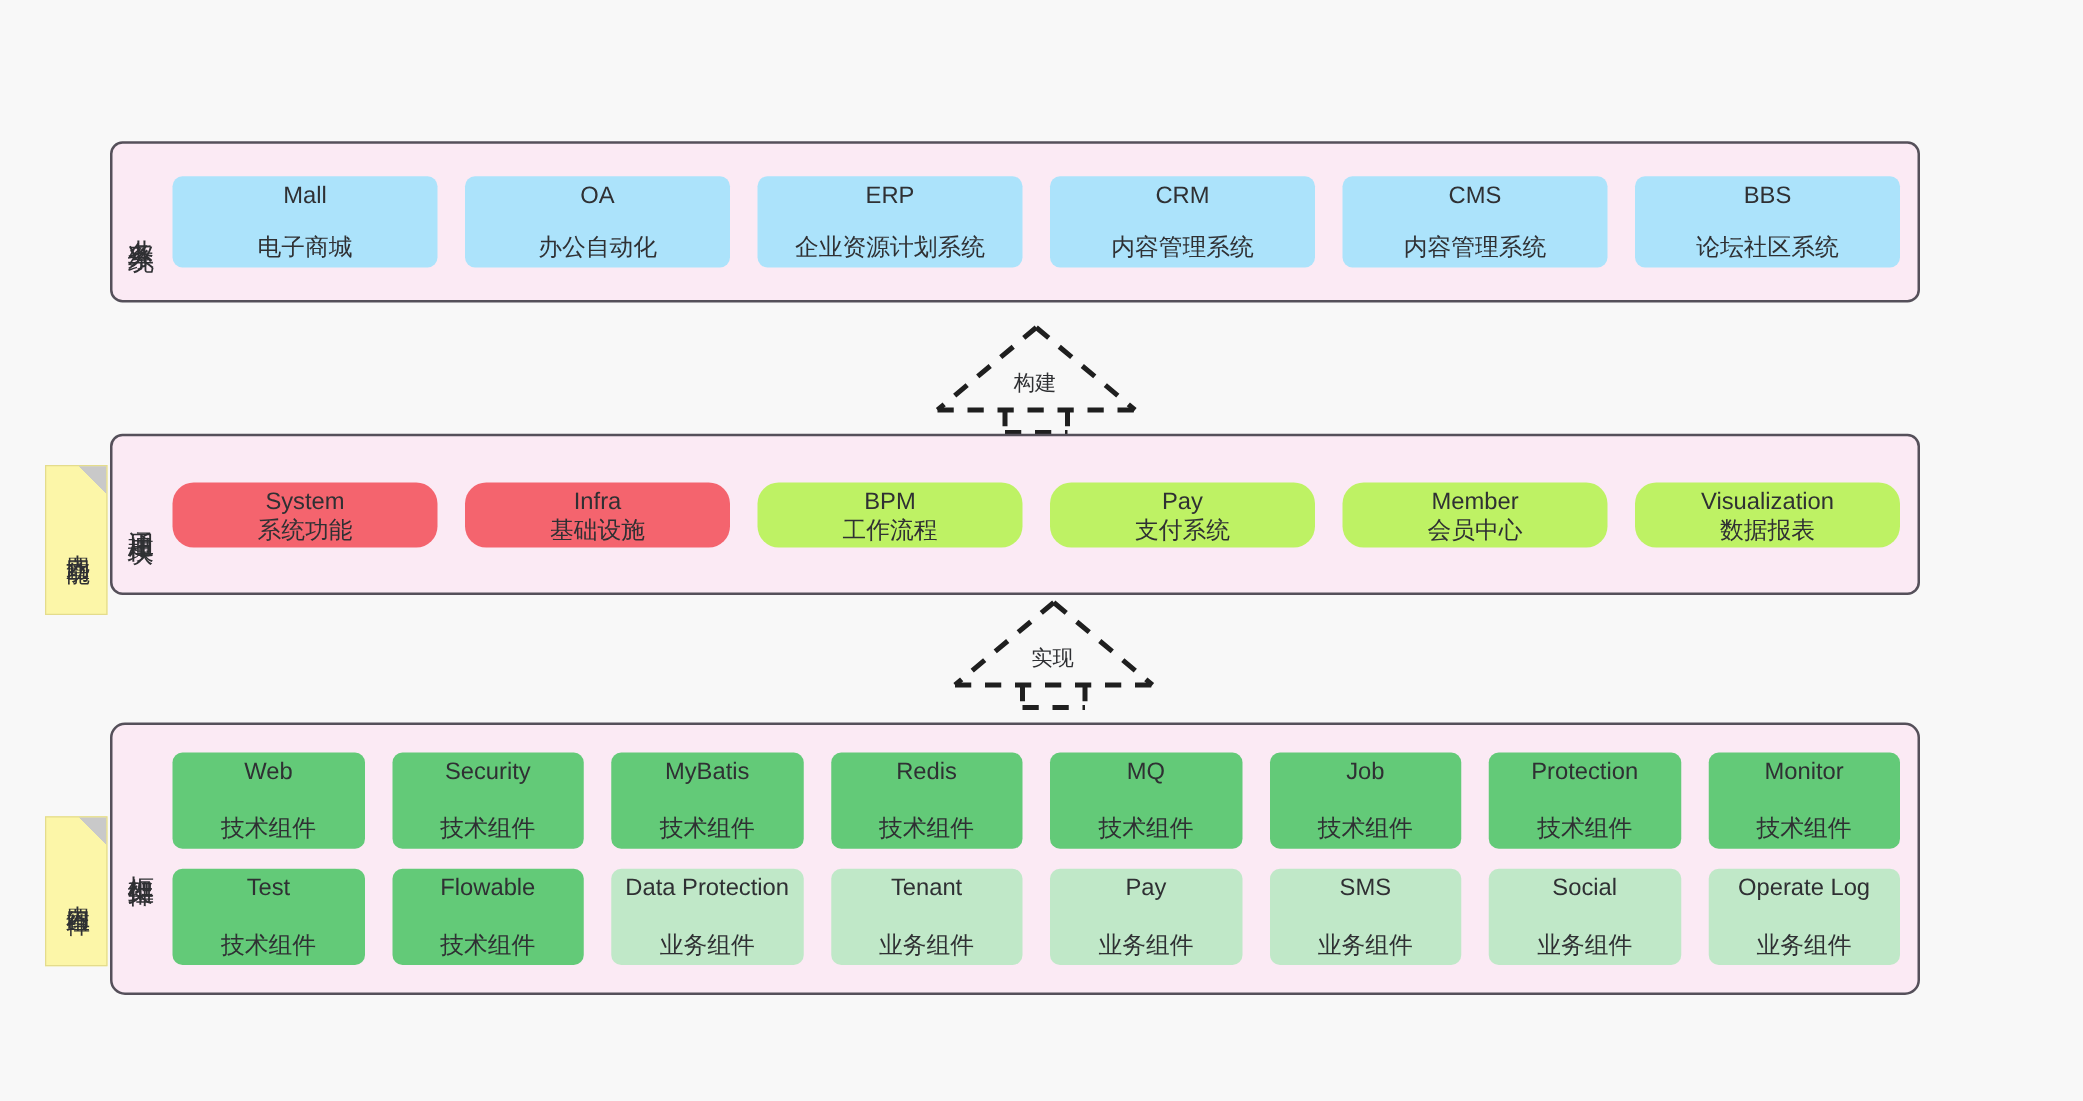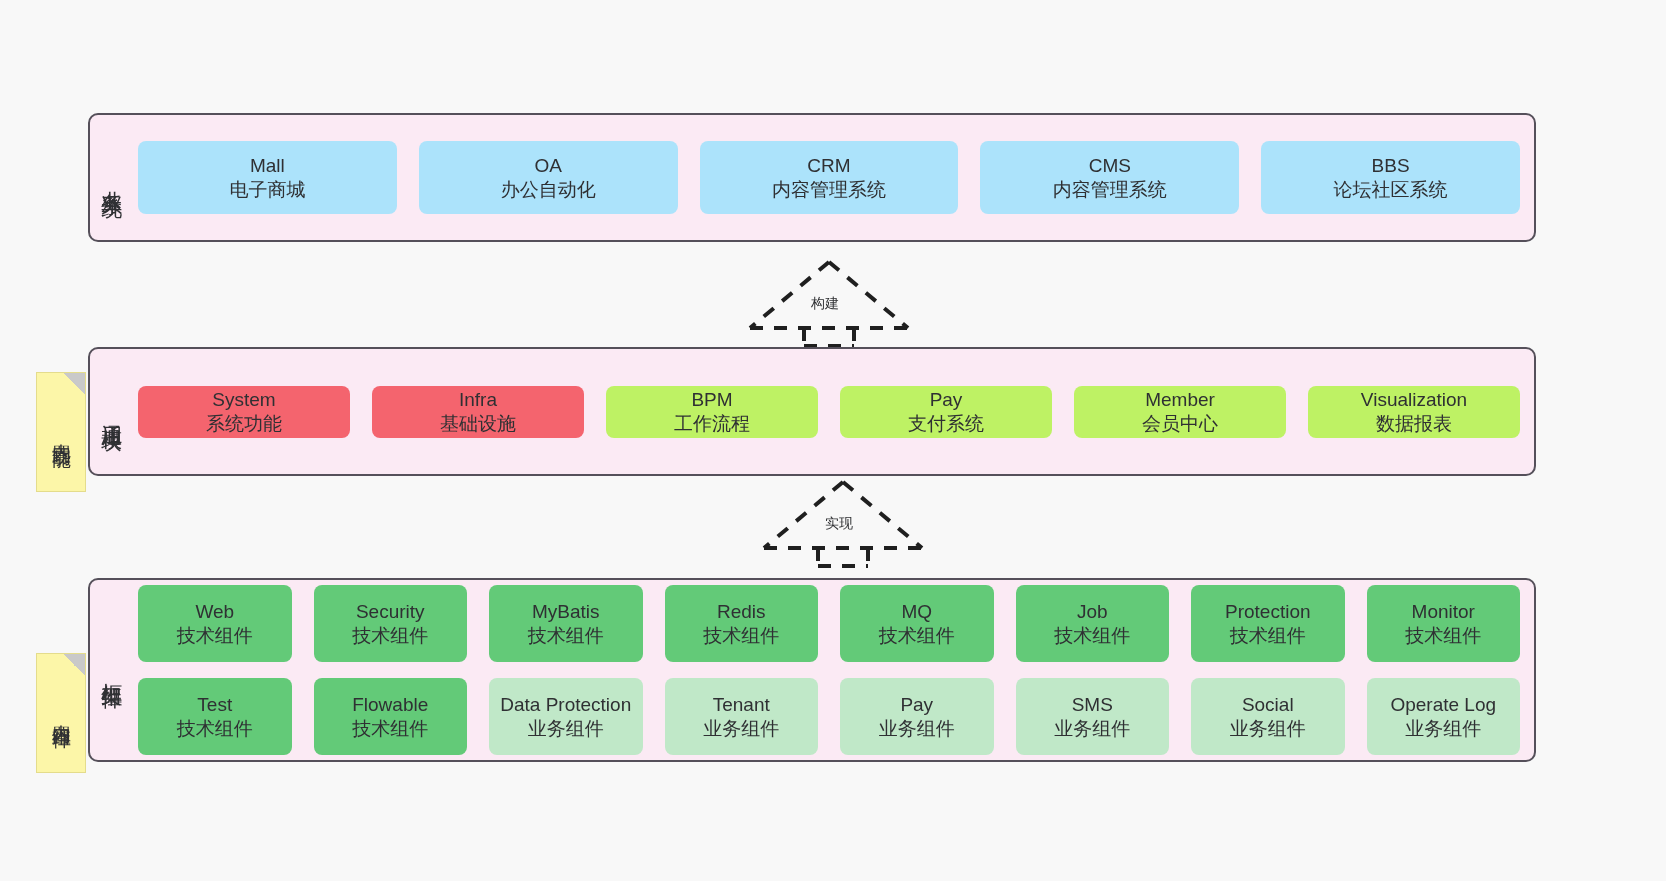--- a/index.html
+++ b/index.html
@@ -66,21 +66,21 @@
     align-items: stretch;
   }
 
   .cell {
     flex: 1 1 0;
     box-sizing: border-box;
     border-radius: 8px;
     display: flex;
     flex-direction: column;
     align-items: center;
-    justify-content: center;
+    justify-content: space-between;
     text-align: center;
     line-height: 1.22;
     font-size: 19px;
     color: #2f3033;
     padding: 4px 6px;
   }
   .cell .t1 { display: block; }
   .cell .t2 { display: block; }
 
   
@@ -88,23 +88,23 @@
   .c-red         { background: #f4646e; }
   .c-pink        { background: #bef264; }
   .c-green       { background: #63ca78; }
   .c-green-light { background: #c0e8c8; }
 
   
   #band-business { left: 88px;  top: 113px; width: 1448px; height: 129px; }
   #band-business .cell { height: 73px; }
 
   #band-common   { left: 88px;  top: 347px; width: 1448px; height: 129px; }
-  #band-common .cell { height: 52px; }
-
-  #band-framework{ left: 88px;  top: 578px; width: 1448px; height: 184px; }
+  #band-common .cell { height: 52px; border-radius: 17px; }
+
+  #band-framework{ left: 88px;  top: 578px; width: 1448px; height: 218px; border-radius: 12px; }
   #band-framework .cell { height: 77px; }
   #band-framework .band-body { gap: 16px; }
 
   
   .note {
     position: absolute;
     box-sizing: border-box;
     background: #fcf6a8;
     border: 1px solid #e4dc8c;
   }
@@ -133,21 +133,21 @@
   #note-builtin-function  { left: 36px; top: 372px; width: 50px; height: 120px; }
   #note-builtin-component { left: 36px; top: 653px; width: 50px; height: 120px; }
 
   
   .arrow { position: absolute; }
   #arrow-build     { left: 744px; top: 256px; width: 170px; height: 92px; }
   #arrow-implement { left: 758px; top: 476px; width: 170px; height: 92px; }
 
   .arrow-label {
     position: absolute;
-    font-size: 14px;
+    font-size: 17px;
     color: #2f3033;
     background: #f8f8f8;
     padding: 0 1px;
     white-space: nowrap;
   }
   #arrow-build .arrow-label     { left: 66px; top: 39px; }
   #arrow-implement .arrow-label { left: 66px; top: 39px; }
 </style>
 </head>
 <body>
@@ -158,20 +158,24 @@
     <div class="band-label">业务系统</div>
     <div class="band-body">
       <div class="row">
         <div class="cell c-blue">
           <span class="t1">Mall</span>
           <span class="t2">电子商城</span>
         </div>
         <div class="cell c-blue">
           <span class="t1">OA</span>
           <span class="t2">办公自动化</span>
+        </div>
+        <div class="cell c-blue">
+          <span class="t1">ERP</span>
+          <span class="t2">企业资源计划系统</span>
         </div>
         <div class="cell c-blue">
           <span class="t1">CRM</span>
           <span class="t2">内容管理系统</span>
         </div>
         <div class="cell c-blue">
           <span class="t1">CMS</span>
           <span class="t2">内容管理系统</span>
         </div>
         <div class="cell c-blue">

